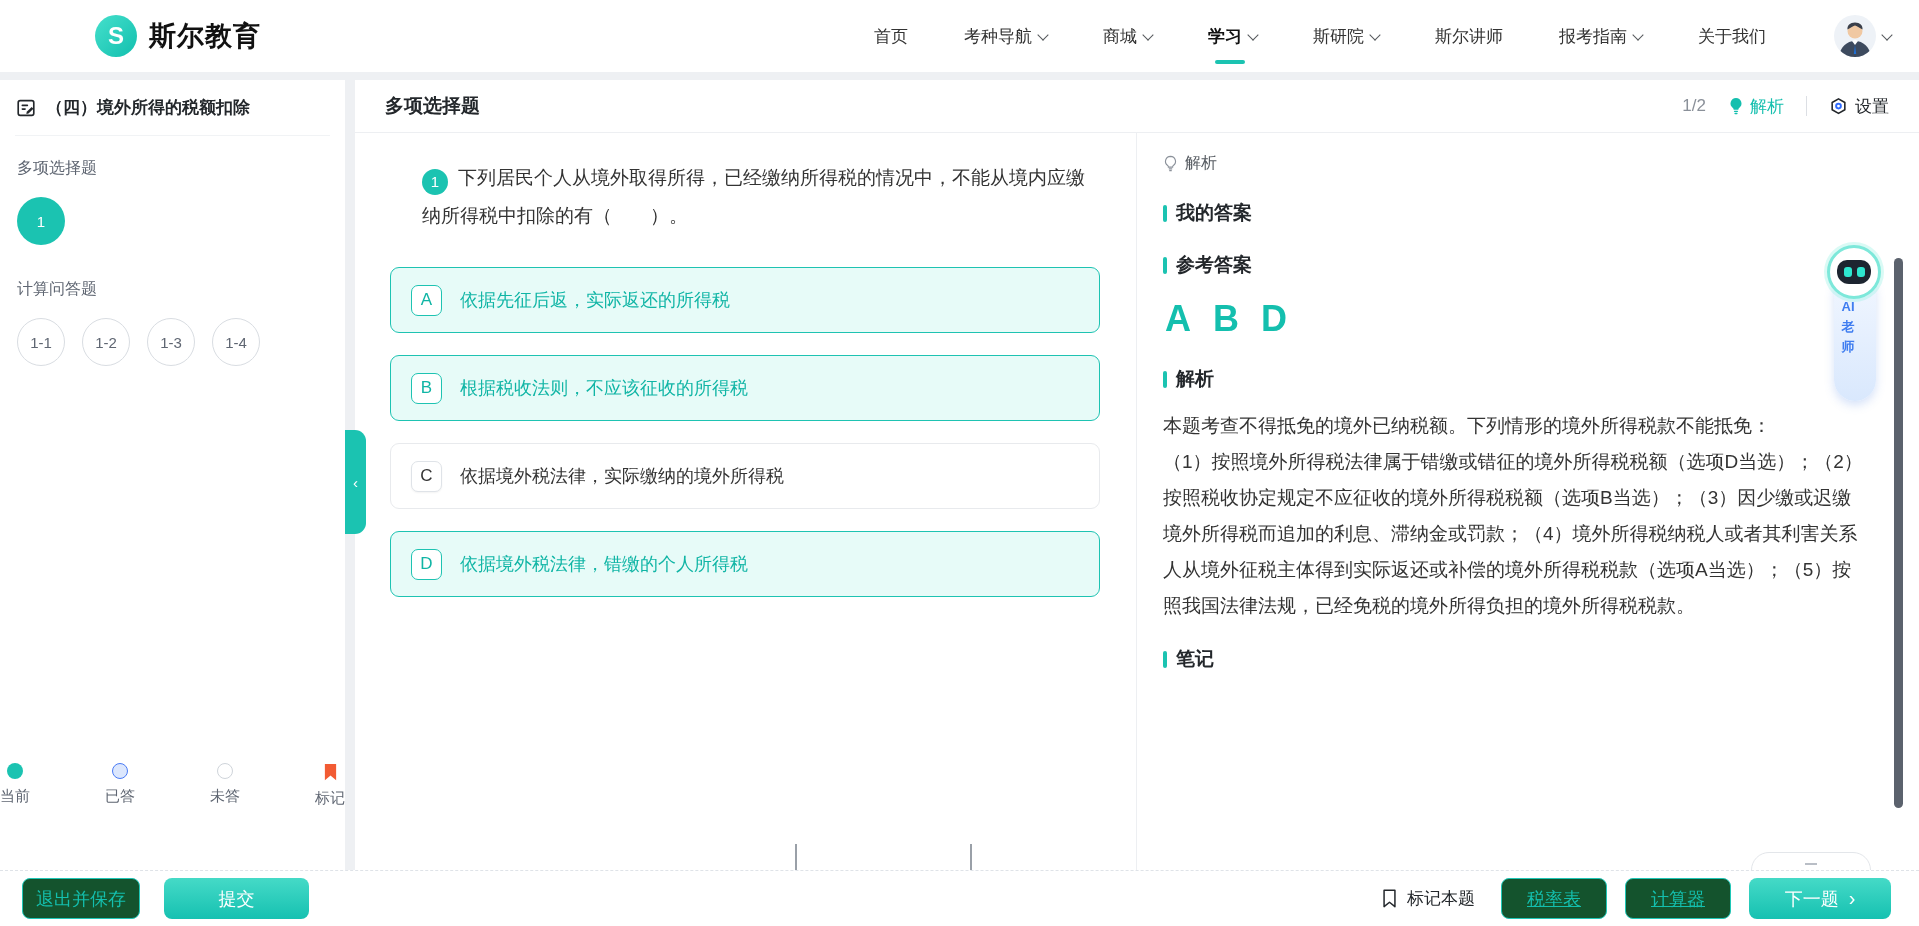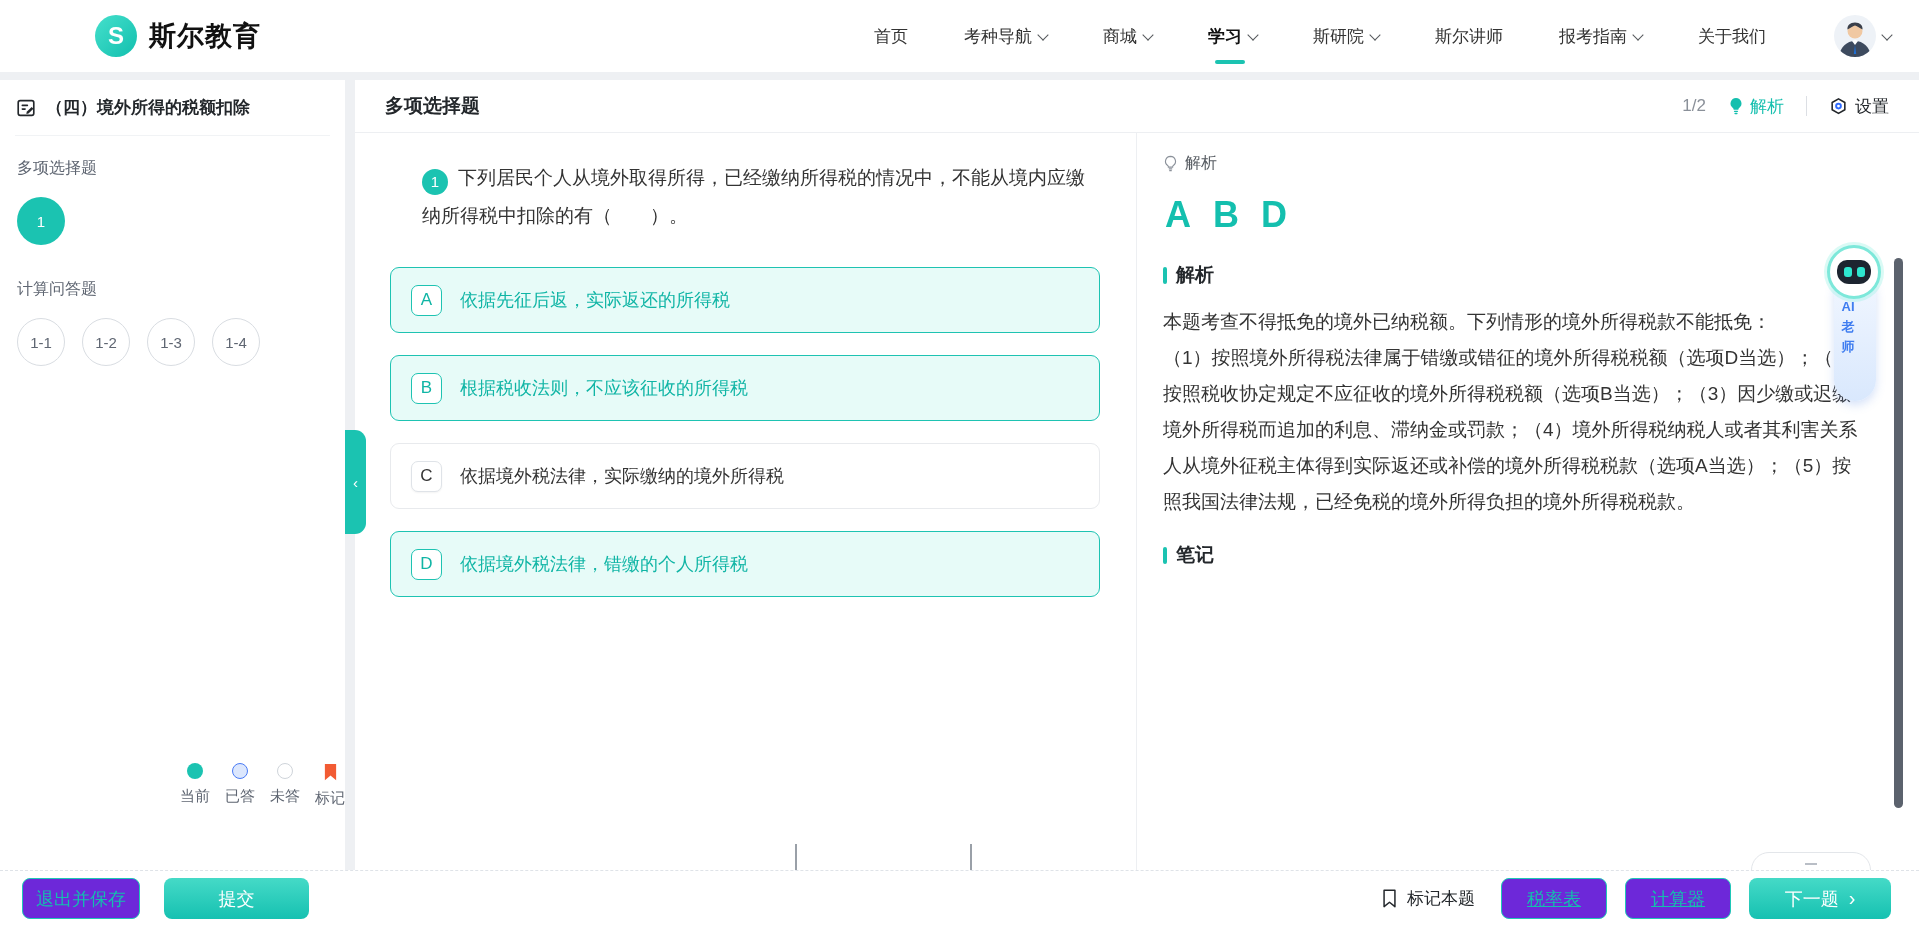--- a/index.html
+++ b/index.html
@@ -56,21 +56,21 @@
   .sb-circles { display:flex; gap:17px; margin-left:2px; }
   .q-circle {
     width:48px; height:48px; border-radius:50%;
     display:flex; align-items:center; justify-content:center;
     font-size:15px; cursor:pointer;
   }
   .q-circle.current { background:#1bc3b1; color:#fff; }
   .q-circle.unanswered { background:#fff; border:1px solid #d9dde2; color:#5f6672; }
   .sb-legend {
     position:absolute; bottom:62px; left:0; width:345px;
-    display:flex; justify-content:flex-end; gap:15px;
+    display:flex; justify-content:space-between; gap:15px;
   }
   .legend-item { display:flex; flex-direction:column; align-items:center; gap:8px; }
   .legend-dot { width:16px; height:16px; border-radius:50%; }
   .legend-dot.cur { background:#1bc3b1; }
   .legend-dot.ans { background:#dce7fd; border:1.6px solid #4a7bf5; }
   .legend-dot.un  { background:#fff; border:1.6px solid #cfd4da; }
   .legend-label { font-size:15px; color:#5f6672; }
   .collapse-tab {
     position:absolute; left:345px; top:430px; width:21px; height:104px;
     background:#1bc3b1; border-radius:0 11px 11px 0;
@@ -167,21 +167,21 @@
   
   .footer {
     position:absolute; left:0; top:870px; width:1919px; height:56px;
     background:#fff; border-top:1px dashed #dfe3e8;
     display:flex; align-items:center; z-index:7;
   }
   .btn {
     height:41px; border-radius:8px; font-size:18px;
     display:flex; align-items:center; justify-content:center; cursor:pointer; white-space:nowrap;
   }
-  .btn.outline { border:1px solid #1fc7b7; color:#14bfae; background:#6d28d9; }
+  .btn.outline { border:1px solid #1fc7b7; color:#14bfae; background:#14532d; }
   .btn.fill {
     background:linear-gradient(180deg,#45dac7,#16c1b1); color:#fff; border:none;
   }
   .btn-exit { width:118px; margin-left:22px; }
   .btn-submit { width:145px; margin-left:24px; }
   .footer-right { margin-left:auto; display:flex; align-items:center; margin-right:28px; gap:18px; }
   .mark-q { display:flex; align-items:center; gap:9px; font-size:17px; color:#23272b; cursor:pointer; margin-right:8px; }
   .btn-tax, .btn-calc { width:106px;text-decoration:underline; }
   .btn-next { width:142px; gap:10px; }
   .next-arrow { font-size:20px; line-height:1; margin-top:-2px; }
@@ -344,21 +344,29 @@
 
     <div class="a-col">
       <div class="a-head">
         <svg width="15" height="17" viewBox="0 0 24 26" fill="none" stroke="#8a9099" stroke-width="1.8">
           <path d="M12 1.5a8 8 0 0 0-4.5 14.6c.7.6 1.1 1.8 1.1 2.7h6.8c0-.9.4-2.1 1.1-2.7A8 8 0 0 0 12 1.5z"></path>
           <path d="M9.3 21.6h5.4M10 24.4h4"></path>
         </svg>
         <span>解析</span>
       </div>
 
-
+      <div class="sec">
+        <span class="sec-bar"></span>
+        <span class="sec-title">我的答案</span>
+      </div>
+
+      <div class="sec">
+        <span class="sec-bar"></span>
+        <span class="sec-title">参考答案</span>
+      </div>
       <div class="ref-answer">
         <span class="ref-letter">A</span>
         <span class="ref-letter">B</span>
         <span class="ref-letter">D</span>
       </div>
 
       <div class="sec">
         <span class="sec-bar"></span>
         <span class="sec-title">解析</span>
       </div>

